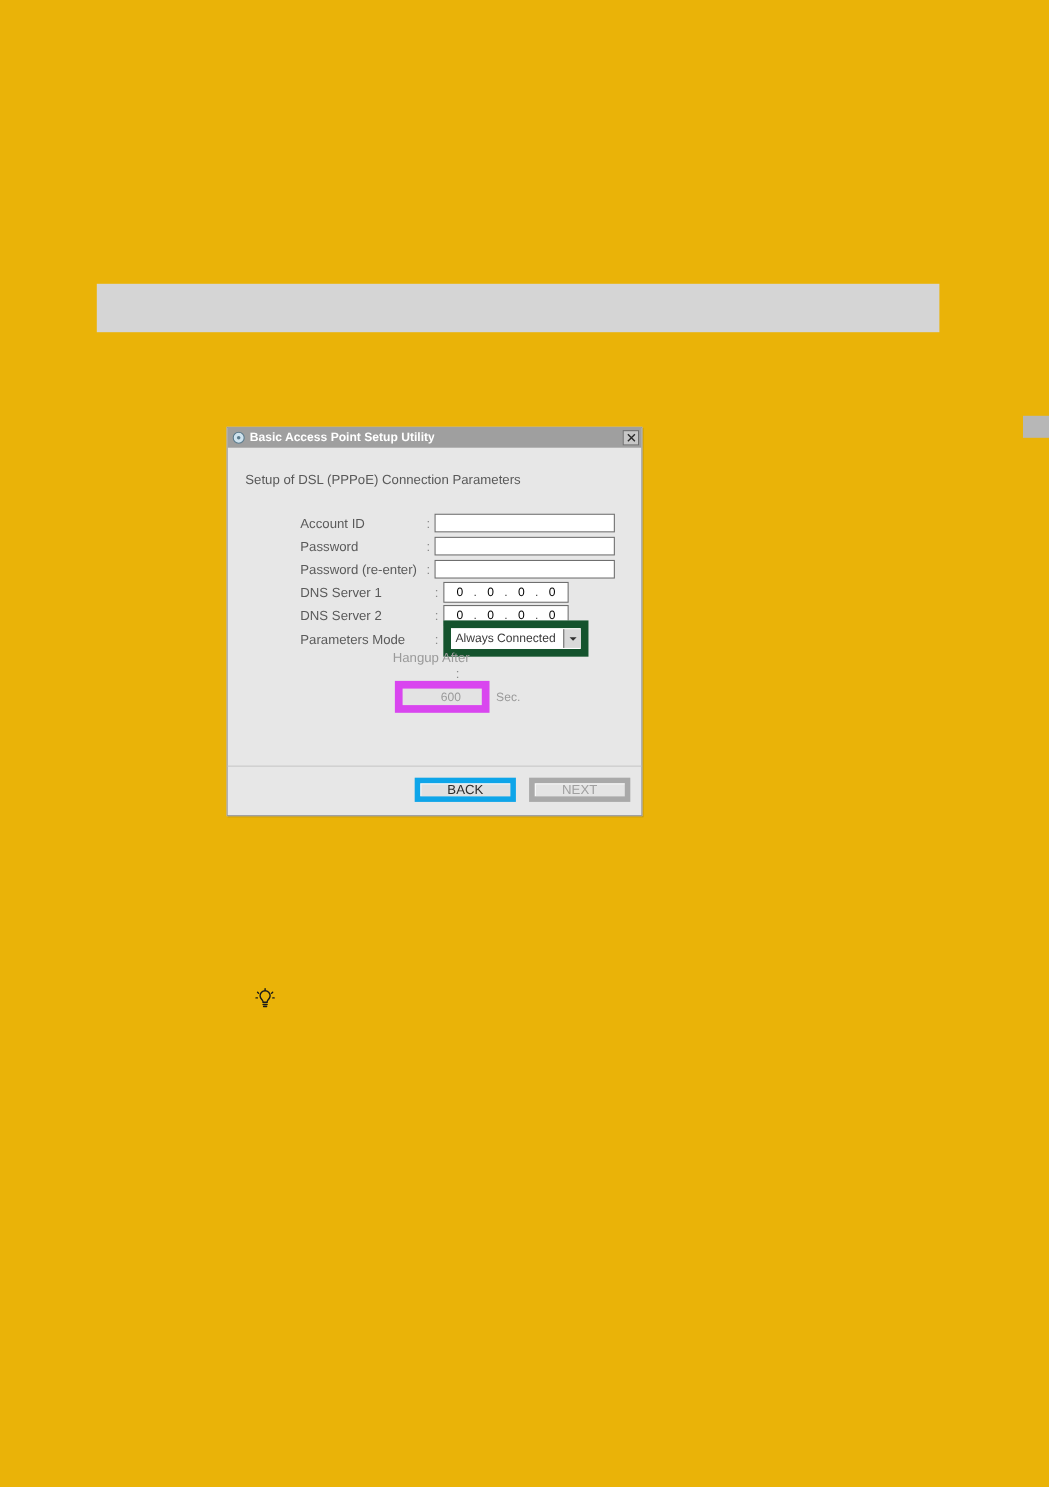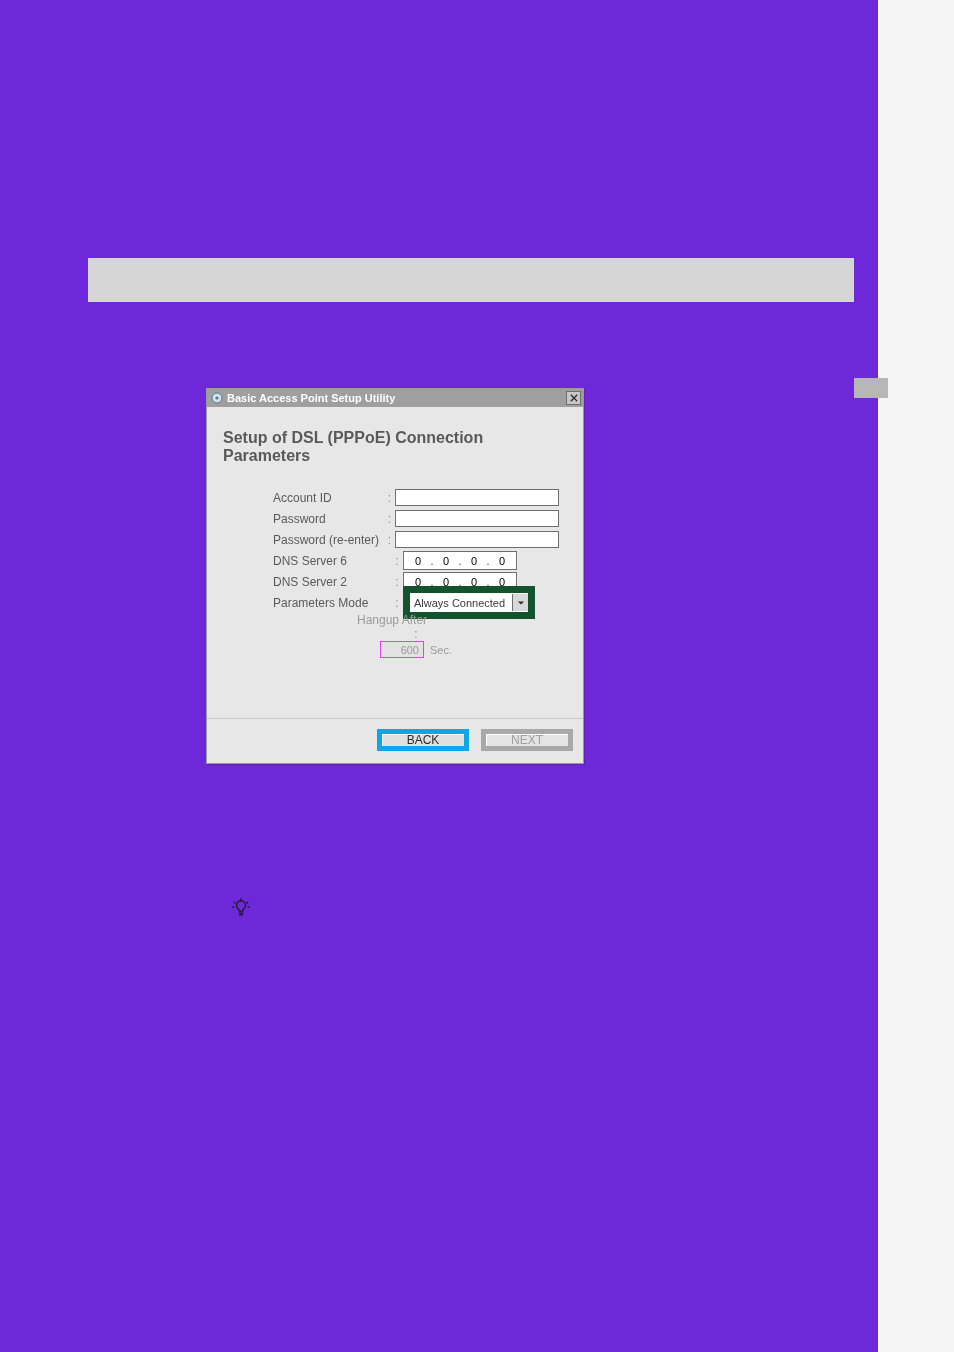--- a/index.html
+++ b/index.html
@@ -7,23 +7,23 @@
     padding: 0;
     width: 954px;
     height: 1352px;
     background: #f5f5f5;
     font-family: "Lucida Grande", "Segoe UI", Arial, sans-serif;
     font-size: 12px;
     color: #2b2b2b;
   }
   .canvas {
     position: relative;
-    width: 878px;
+    width: 954px;
     height: 1352px;
-    background: #6d28d9;
+    background: #eab308;
   }
   .banner {
     position: absolute;
     left: 88px;
     top: 258px;
     width: 766px;
     height: 44px;
     background: #d5d5d5;
   }
   .side-tab {
@@ -79,22 +79,21 @@
     justify-content: center;
   }
   .titlebar .close-btn svg { display:block; }
 
   .dialog-body {
     padding: 14px 14px 10px 16px;
   }
   .subtitle {
     color: #595959;
     margin: 8px 0 22px 0;
-    font-size: 16px;
-    font-weight: bold;
+    font-size: 12px;
   }
   .form {
     margin-left: 50px;
     margin-right: 10px;
   }
   .row {
     display: flex;
     align-items: center;
     height: 21px;
     color: #5a5a5a;
@@ -162,24 +161,24 @@
     background: #d9d9d9;
     border-left: 1px solid #6f6f6f;
     display: flex;
     align-items: center;
     justify-content: center;
   }
   .num-input {
     width: 34px;
     height: 15px;
     background: #e3e3e3;
-    border: 1px solid #d946ef;
+    border: 7px solid #d946ef;
     color: #9a9a9a;
     text-align: right;
-    padding: 0 4px;
+    padding: 0 19px;
     font-family: inherit;
     font-size: 11px;
   }
   .unit {
     margin-left: 6px;
     font-size: 11px;
     color: #9a9a9a;
   }
 
   .filler { height: 74px; }
@@ -269,21 +268,21 @@
 
         <div class="row">
           <span class="label">Password (re-enter)</span>
           <span class="colon">:</span>
           <span class="field">
             <input class="text-input" type="password" value="" style="">
           </span>
         </div>
 
         <div class="row">
-          <span class="label">DNS Server 6</span>
+          <span class="label">DNS Server 1</span>
           <span class="colon">:</span>
           <span class="field">
             <span class="ip-group">
               <input class="oct" value="0" style="">
               <span class="dot">.</span>
               <input class="oct" value="0" style="">
               <span class="dot">.</span>
               <input class="oct" value="0" style="">
               <span class="dot">.</span>
               <input class="oct" value="0" style="">

